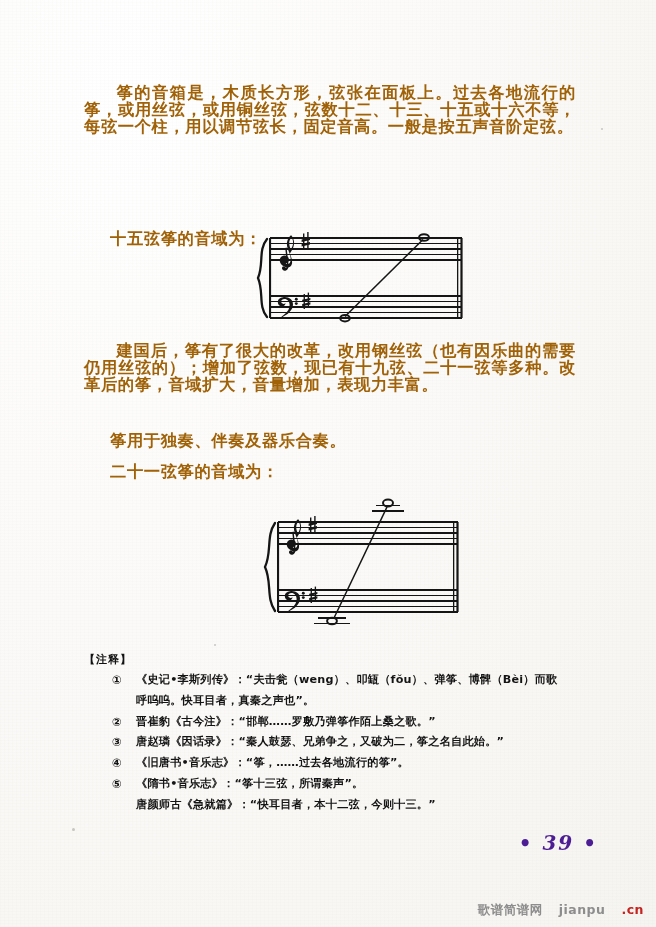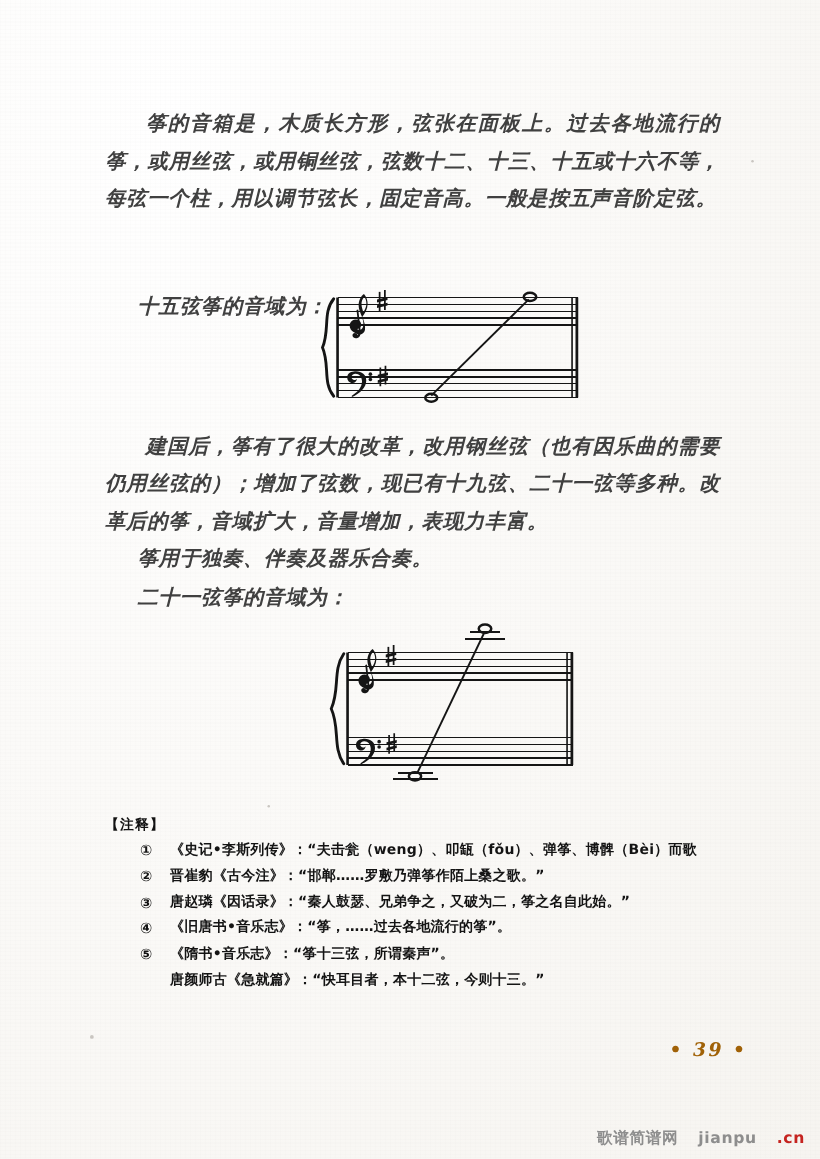--- a/index.html
+++ b/index.html
@@ -26,27 +26,26 @@
     mix-blend-mode:multiply;
     opacity:.65;
   }
   .content{position:absolute;inset:0;}
 
   
   .bodytext{
     position:absolute;
     left:84px;width:492px;
     font-size:16.3px;
-    line-height:30px;
+    line-height:17px;
     font-weight:700;
     letter-spacing:.6px;
     text-align:justify;
     text-justify:inter-character;
-    color:#404040;
-    font-style:italic;
+    color:#a16207;
     -webkit-font-smoothing:none;
   }
   .bodytext p{margin:0;}
   .indent2{text-indent:2em;}
 
   #para1{top:84px;}
   #line-fifteen{top:206px;left:110px;width:420px;margin-top:24px;}
   #para2{top:342px;}
   #para3{top:432px;left:110px;width:440px;}
   #line-twentyone{top:463px;left:110px;width:440px;}
@@ -75,22 +74,22 @@
     font-size:11.6px;
     line-height:20.8px;
   }
   .note-body{flex:1 1 auto;}
   .note-body .cont{display:block;}
 
   
   #page-number{
     position:absolute;right:58px;top:831px;
     font-family:"DejaVu Serif","Liberation Serif",serif;
-    font-size:15px;font-weight:700;font-style:italic;
-    letter-spacing:2px;color:#a16207;
+    font-size:20px;font-weight:700;font-style:italic;
+    letter-spacing:2px;color:#4c1d95;
   }
   #watermark{
     position:absolute;right:12px;bottom:8px;
     font-size:12.5px;font-weight:700;letter-spacing:.5px;
     color:#8d8d8d;
     display:flex;align-items:baseline;gap:16px;
   }
   #watermark .wm-cn{color:#8e8e8e;}
   #watermark .wm-dom{color:#8e8e8e;font-family:"DejaVu Sans",sans-serif;}
   #watermark .wm-red{color:#c62420;font-family:"DejaVu Sans",sans-serif;}
@@ -288,20 +287,21 @@
   </div>
 
   <div id="notes-heading">【注释】</div>
 
   <div class="notes-list">
 
     <div class="note-row">
       <div class="note-marker">①</div>
       <div class="note-body">
         <span>《史记•李斯列传》：“夫击瓮（weng）、叩缻（fǒu）、弹筝、博髀（Bèi）而歌</span>
+        <span class="cont">呼呜呜。快耳目者，真秦之声也”。</span>
       </div>
     </div>
 
     <div class="note-row">
       <div class="note-marker">②</div>
       <div class="note-body">
         <span>晋崔豹《古今注》：“邯郸……罗敷乃弹筝作陌上桑之歌。”</span>
       </div>
     </div>
 

